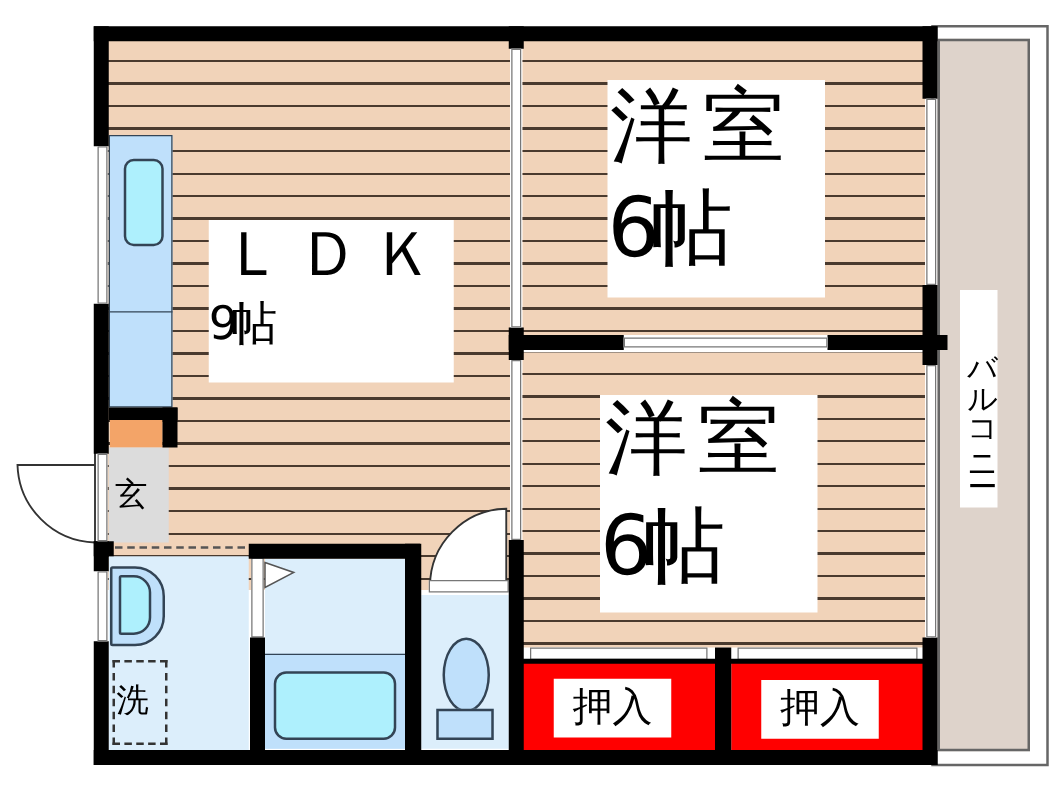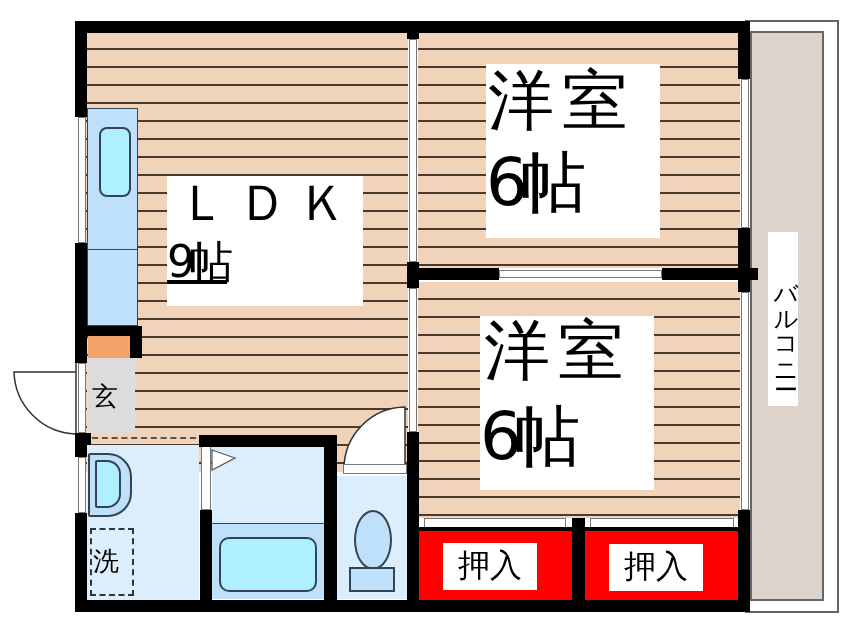--- a/index.html
+++ b/index.html
@@ -98,21 +98,21 @@
 <div class="win" style="left:78px;top:457px;width:8px;height:56px;"></div>
 <div class="win" style="left:78px;top:363px;width:8px;height:70px;"></div>
 <div class="win" style="left:409px;top:39px;width:8px;height:223px;"></div>
 <div class="win" style="left:409px;top:288px;width:8px;height:144px;"></div>
 <div class="win" style="left:499px;top:270px;width:163px;height:8px;"></div>
 <div class="win" style="left:741px;top:79px;width:8px;height:149px;"></div>
 <div class="win" style="left:741px;top:292px;width:8px;height:218px;"></div>
 
 <div class="label-box" style="left:167px;top:176px;width:196px;height:130px;"></div>
 <div class="abs" style="left:178px;top:178px;font-size:50px;line-height:1;letter-spacing:10px;">ＬＤＫ</div>
-<div class="abs" style="left:167px;top:240px;font-size:44px;line-height:1;letter-spacing:-6px;text-decoration:underline;">9帖</div>
+<div class="abs" style="left:167px;top:240px;font-size:37px;line-height:1;letter-spacing:-6px;">9帖</div>
 
 <div class="label-box" style="left:486px;top:64px;width:174px;height:174px;"></div>
 <div class="abs" style="left:488px;top:68px;font-size:66px;line-height:1;letter-spacing:8px;">洋室</div>
 <div class="abs" style="left:486px;top:150px;font-size:66px;line-height:1;letter-spacing:-8px;">6帖</div>
 
 <div class="label-box" style="left:480px;top:316px;width:174px;height:174px;"></div>
 <div class="abs" style="left:484px;top:318px;font-size:66px;line-height:1;letter-spacing:8px;">洋室</div>
 <div class="abs" style="left:480px;top:404px;font-size:66px;line-height:1;letter-spacing:-8px;">6帖</div>
 
 </body></html>

